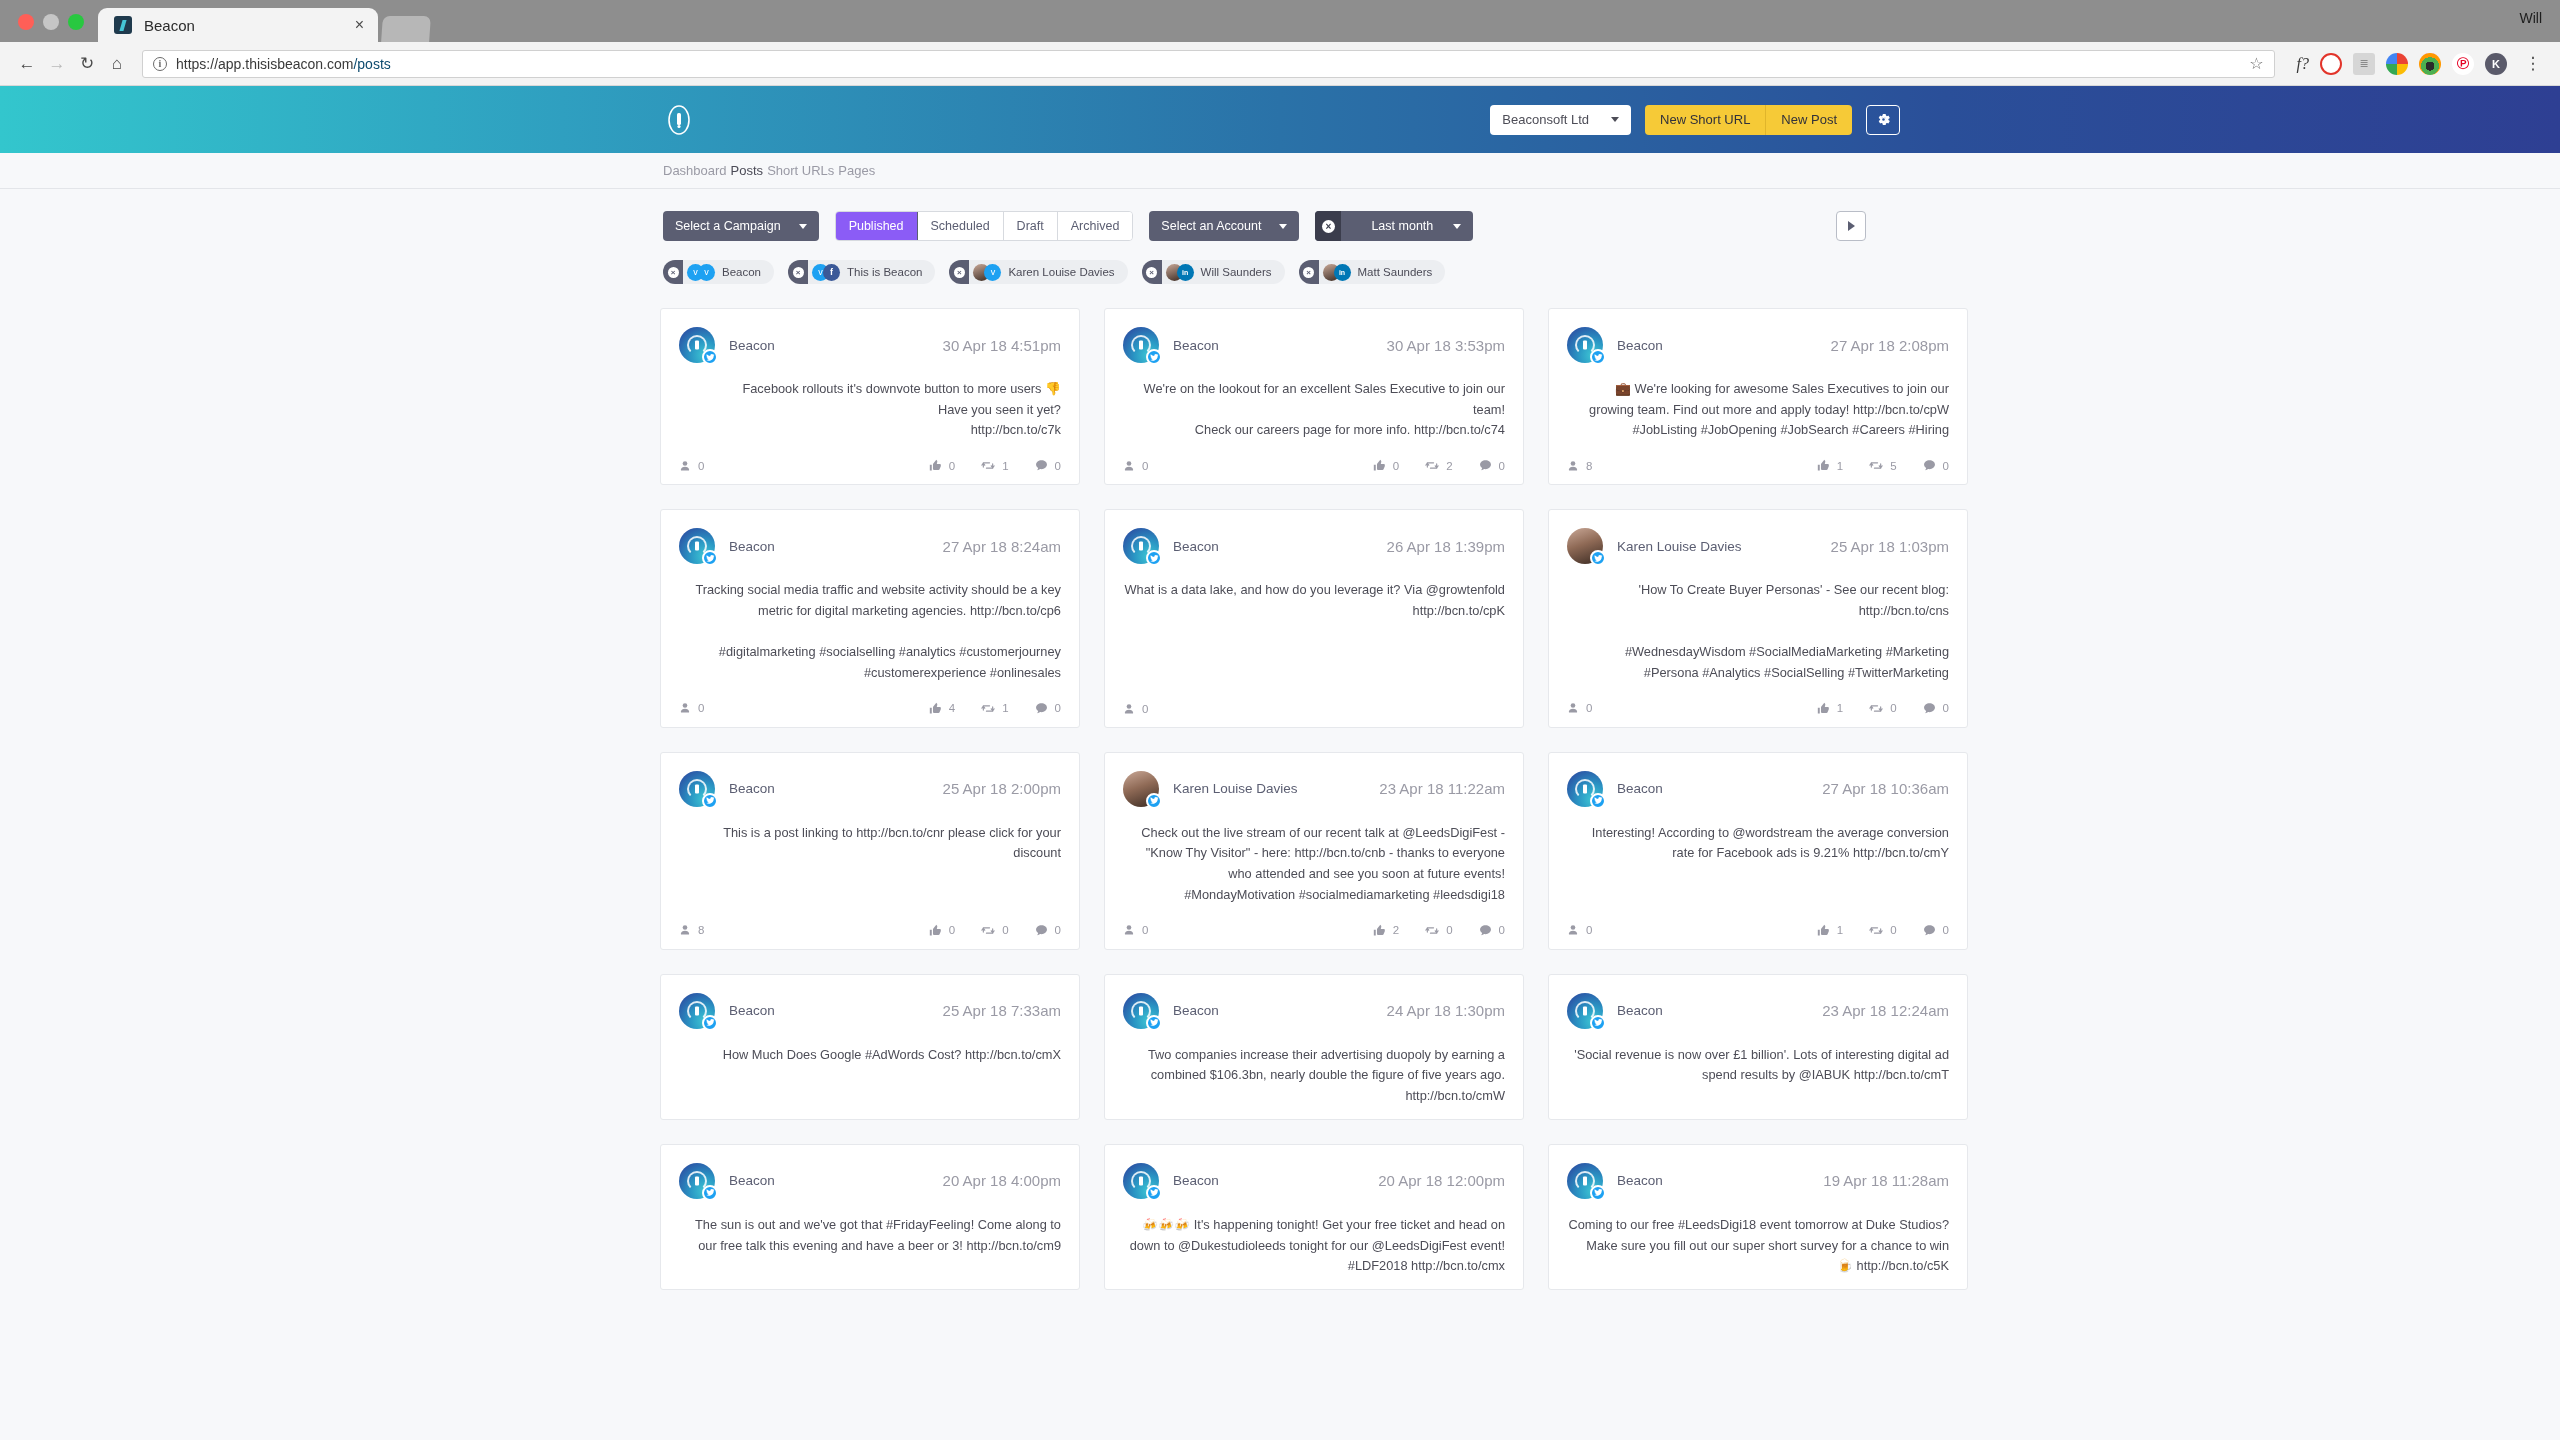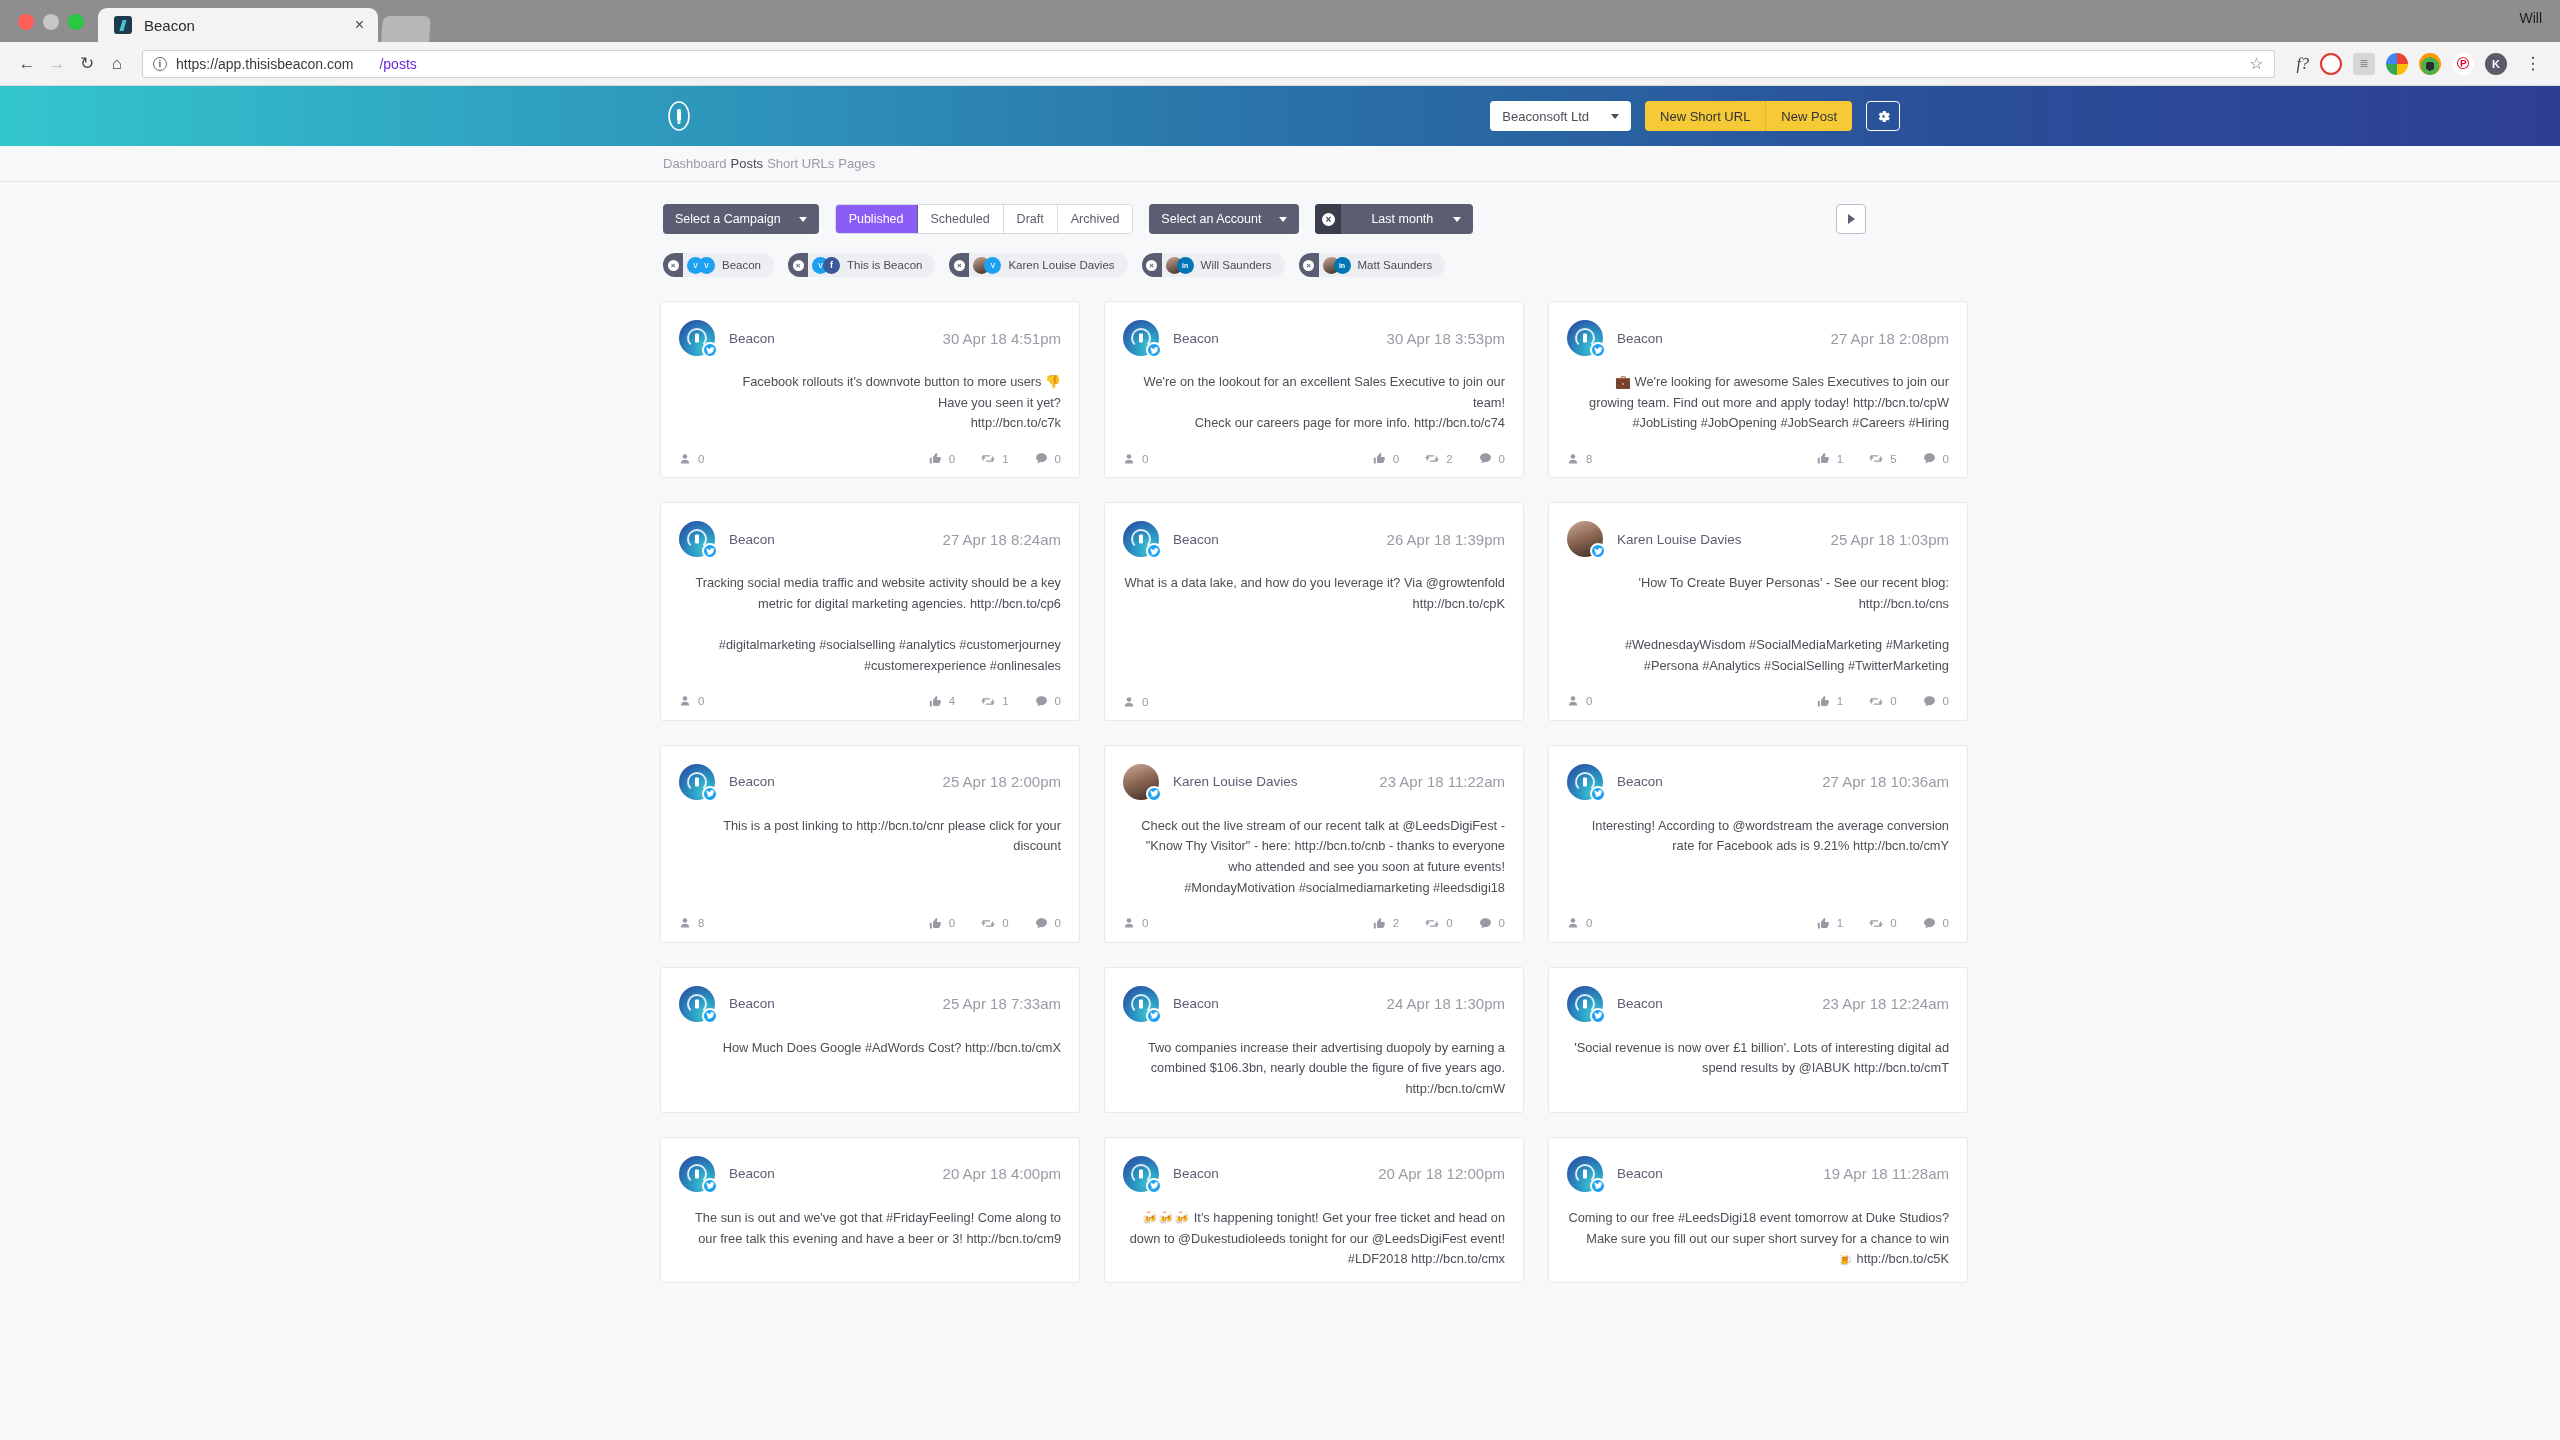--- a/index.html
+++ b/index.html
@@ -99,32 +99,32 @@
   }
   .url-info {
     width: 14px; height: 14px; border: 1.4px solid #6a6a6a;
     border-radius: 50%; margin-right: 9px;
     font-size: 10px; color: #6a6a6a; font-weight: bold;
     display:flex; align-items:center; justify-content:center;
     font-family: "Liberation Serif", serif;
     flex: none;
   }
   .url-domain { color: #3a3a3a; }
-  .url-path { color: #6d28d9; margin-left: 26px; }
+  .url-path { color: #0c4a6e; }
   .url-star { color: #6a6a6a; font-size: 16px; }
   .ext-icons { display:flex; align-items:center; gap: 11px; padding-left: 12px; }
   .ext {
     width: 22px; height: 22px; border-radius: 50%;
     display:flex; align-items:center; justify-content:center;
     font-size: 13px; color: #fff;
   }
 
   
   .app-header {
-    height: 60px;
+    height: 67px;
     background: linear-gradient(90deg, #33c6cd 0%, #2f9fc0 22%, #2a72a8 50%, #2a4f99 76%, #2e3f93 100%);
     display: flex; align-items: center;
     position: relative;
   }
   .brand-logo {
     position: absolute; left: 663px; top: 50%;
     transform: translateY(-50%);
     width: 32px; height: 32px;
   }
   .hdr-right {

